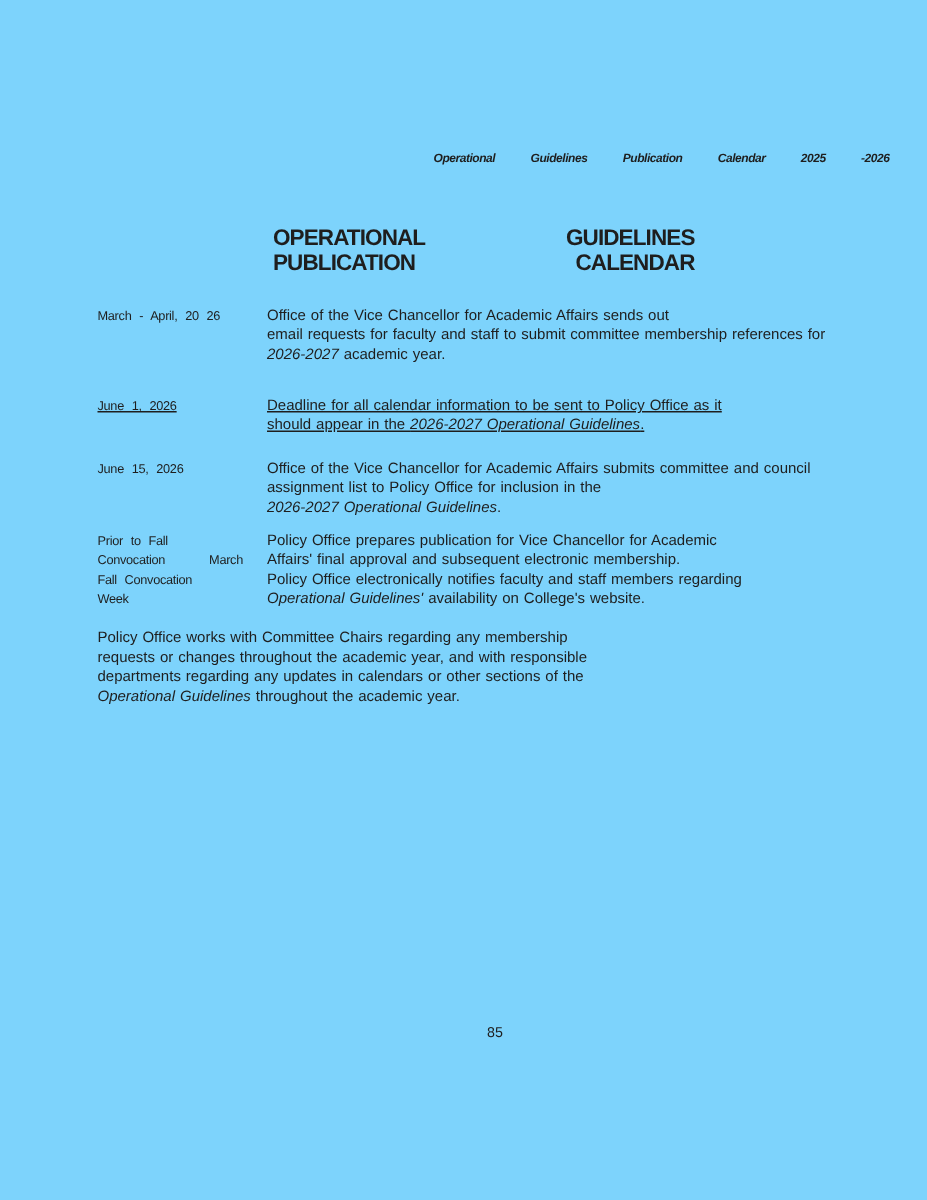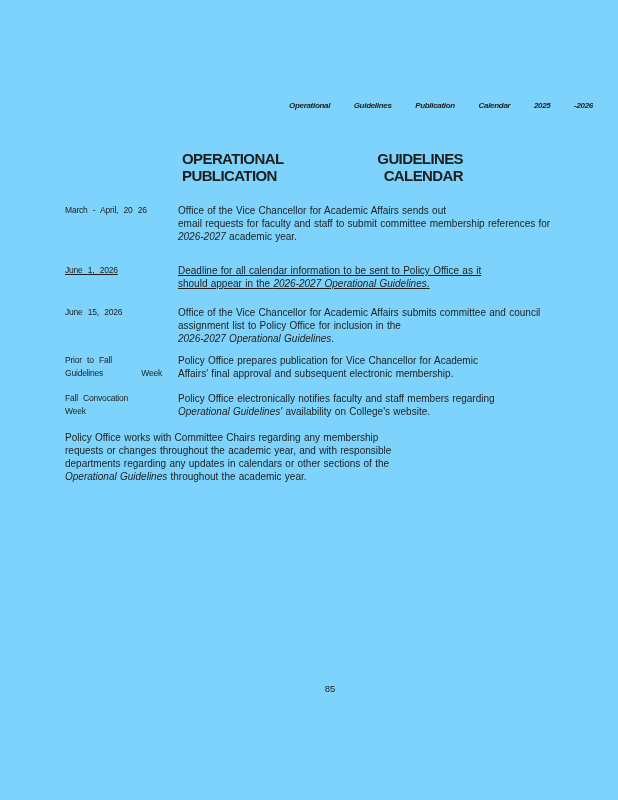--- a/index.html
+++ b/index.html
@@ -95,28 +95,28 @@
         </div>
         <div class="desc-col">
           <div class="desc-line"><span class="seg-regular">Office of the Vice Chancellor for Academic Affairs submits committee and council</span></div>
           <div class="desc-line"><span class="seg-regular">assignment list to Policy Office for inclusion in the</span></div>
           <div class="desc-line"><span class="seg-italic">2026-2027 Operational Guidelines</span><span class="seg-regular">.</span></div>
         </div>
       </div>
       <div class="entry" style="margin-top: 9px;">
         <div class="date-col">
           <div class="date-line">Prior to Fall</div>
-          <div class="date-line spread">Guidelines Week</div>
+          <div class="date-line spread">Convocation March</div>
         </div>
         <div class="desc-col">
           <div class="desc-line"><span class="seg-regular">Policy Office prepares publication for Vice Chancellor for Academic</span></div>
           <div class="desc-line"><span class="seg-regular">Affairs' final approval and subsequent electronic membership.</span></div>
         </div>
       </div>
-      <div class="entry" style="margin-top: 12px; justify-content: space-between;">
+      <div class="entry" style=" justify-content: space-between;">
         <div class="date-col">
           <div class="date-line">Fall Convocation</div>
           <div class="date-line">Week</div>
         </div>
         <div class="desc-col">
           <div class="desc-line"><span class="seg-regular">Policy Office electronically notifies faculty and staff members regarding</span></div>
           <div class="desc-line"><span class="seg-italic">Operational Guidelines'</span><span class="seg-regular"> availability on College's website.</span></div>
         </div>
       </div>
       <div class="entry" style="margin-top: 13px;">

